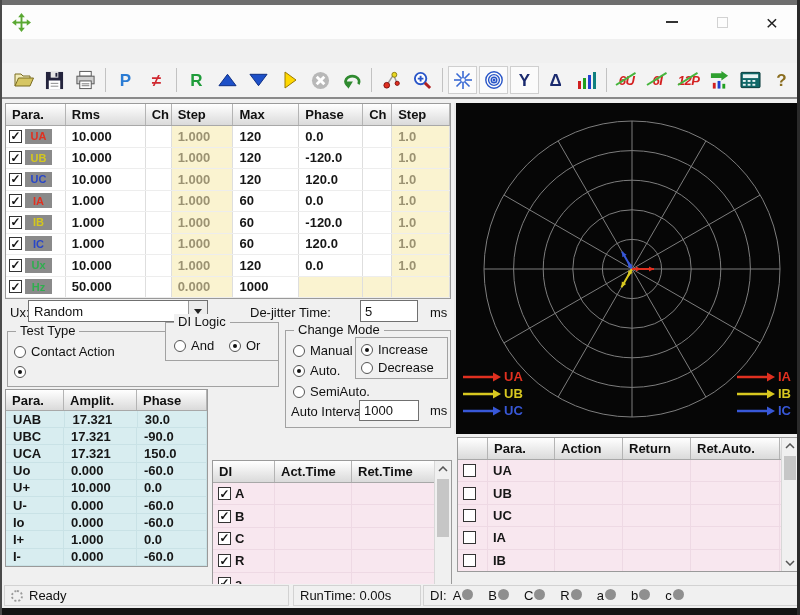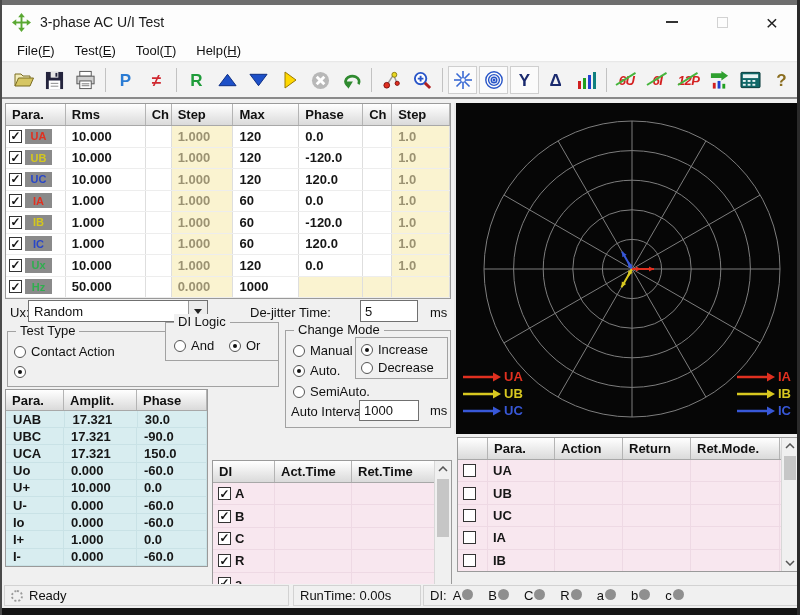--- a/index.html
+++ b/index.html
@@ -113,40 +113,33 @@
           <g fill="#5aa832">
             <polygon points="10,0 13.5,4.5 6.5,4.5"></polygon>
             <polygon points="10,20 13.5,15.5 6.5,15.5"></polygon>
             <polygon points="0,10 4.5,6.5 4.5,13.5"></polygon>
             <polygon points="20,10 15.5,6.5 15.5,13.5"></polygon>
             <rect x="9" y="3.5" width="2" height="13"></rect>
             <rect x="3.5" y="9" width="13" height="2"></rect>
           </g>
         </svg>
       </span>
-    <span class="title">3-phase AC U/I Test</span>
     <div class="caption-buttons">
       <div class="cap-btn">
           <span class="min-glyph"></span>
         </div>
       <div class="cap-btn">
           <span class="max-glyph"></span>
         </div>
       <div class="cap-btn">
           <span class="close-glyph">×</span>
         </div>
     </div>
   </div>
 
-  <div class="menubar" id="menubar">
-      <div class="menu-item"><span>File(</span><u>F</u><span>)</span></div>
-      <div class="menu-item"><span>Test(</span><u>E</u><span>)</span></div>
-      <div class="menu-item"><span>Tool(</span><u>T</u><span>)</span></div>
-      <div class="menu-item"><span>Help(</span><u>H</u><span>)</span></div>
-    </div>
   <div class="toolbar" id="toolbar">
       <div class="tbtn">
         <span class="icon-wrap">
           <svg width="22" height="20" viewBox="0 0 22 20">
             <path d="M2 16 V4 h6 l2 2 h7 v3" fill="#f2ecba" stroke="#7a6c20"></path>
             <path d="M2 16 l3.5-8 h15 l-3.5 8 z" fill="#d6c663" stroke="#7a6c20"></path>
           </svg>
         </span>
       </div>
       <div class="tbtn">
@@ -674,21 +667,21 @@
           </svg>
         </div>
       </div>
     </div>
   <div class="pinkt" id="acttable" style="left:455px; top:437px; width:342px; height:135px;">
       <div class="hrow">
         <div class="hcell" style="width: 30px;"></div>
         <div class="hcell" style="width: 67px;">Para.</div>
         <div class="hcell" style="width: 68px;">Action</div>
         <div class="hcell" style="width: 68px;">Return</div>
-        <div class="hcell" style="width: 89px;">Ret.Mode.</div>
+        <div class="hcell" style="width: 89px;">Ret.Auto.</div>
       </div>
       <div class="krow">
         <div class="kcell" style="width: 30px;">
           <span class="cb"></span>
         </div>
         <div class="kcell" style="width: 67px;">UA</div>
         <div class="kcell" style="width: 68px;"></div>
         <div class="kcell" style="width: 68px;"></div>
         <div class="kcell" style="width: 89px;"></div>
       </div>

